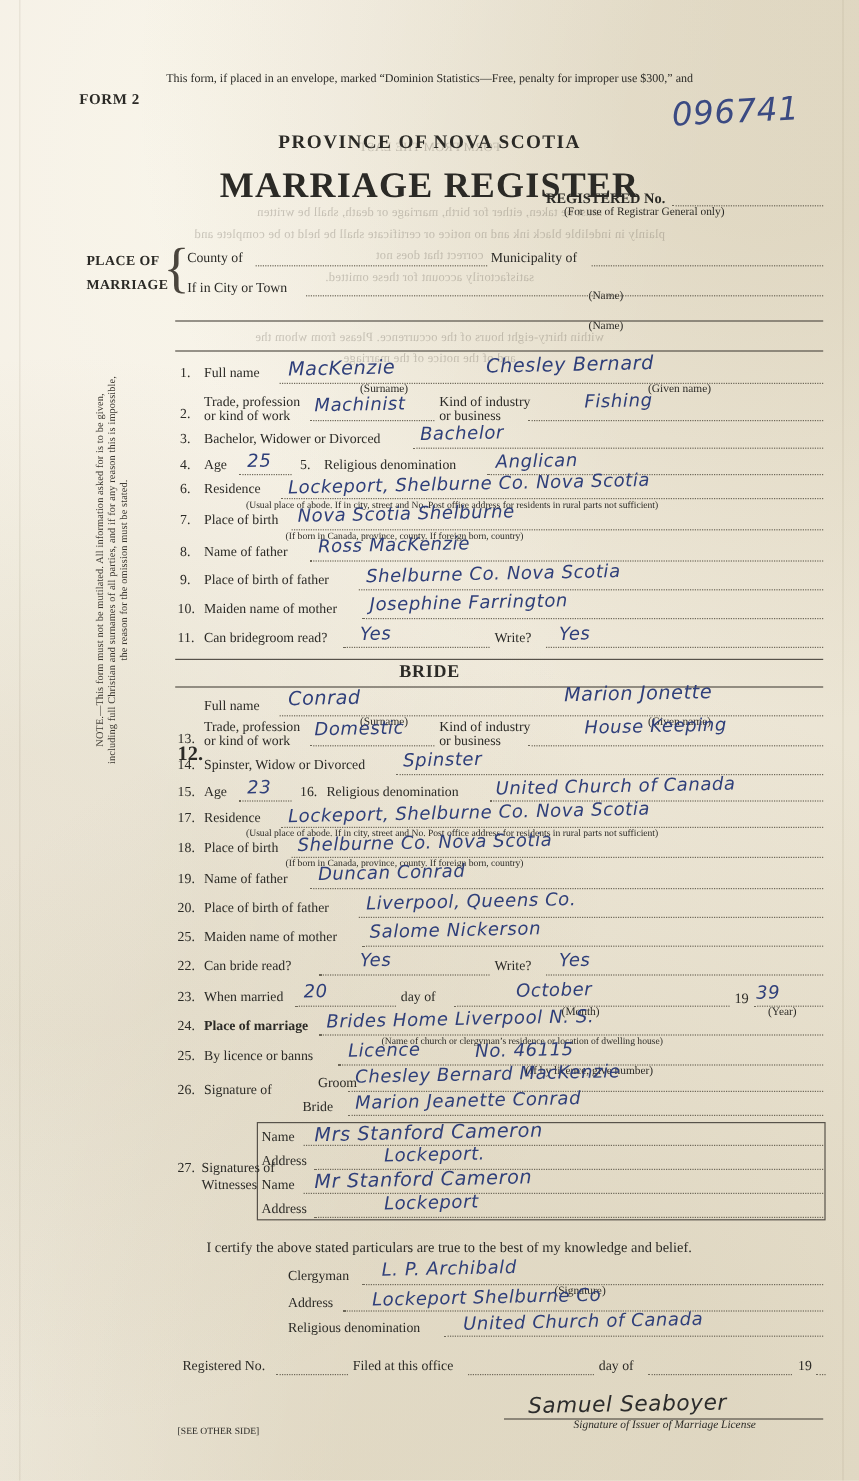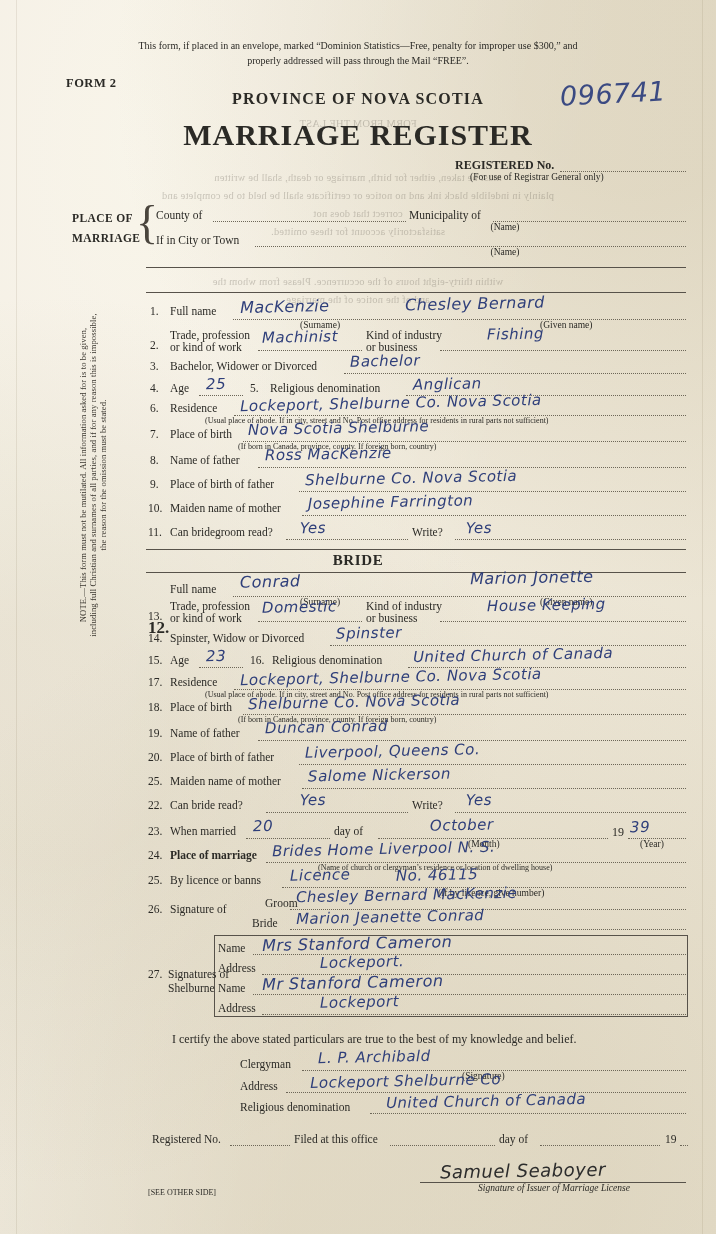--- a/index.html
+++ b/index.html
@@ -32,21 +32,21 @@
   .content{position:absolute;left:0;top:0;width:716px;height:1234px;}
 
   .ghost{
     position:absolute;color:rgba(95,90,78,.30);
     font-size:10.5px;letter-spacing:.2px;text-align:center;width:100%;
     transform:scaleX(-1);
     pointer-events:none;
   }
 
   .txt{position:absolute;white-space:nowrap;}
-  .c{position:absolute;text-align:center;width:100%;}
+  .c{position:absolute;text-align:center;width:100%;margin-top:20px;}
   .small{font-size:9.5px;}
   .tiny{font-size:8px;}
   .bold{font-weight:bold;}
 
   
   .dots{
     position:absolute;border-bottom:1px dotted #6d6758;height:0;
   }
   .solid{
     position:absolute;border-bottom:1px solid #57524a;height:0;
@@ -96,21 +96,20 @@
     <div class="ghost" style="top:172px;">must be taken, either for birth, marriage or death, shall be written</div>
     <div class="ghost" style="top:190px;">plainly in indelible black ink and no notice or certificate shall be held to be complete and</div>
     <div class="ghost" style="top:208px;">correct that does not</div>
     <div class="ghost" style="top:226px;">satisfactorily account for these omitted.</div>
     <div class="ghost" style="top:276px;">within thirty-eight hours of the occurrence. Please from whom the</div>
     <div class="ghost" style="top:294px;">and of the notice of the marriage</div>
 
     <div class="txt bold" style="left:66px;top:76px;font-size:12.5px;letter-spacing:.5px;">FORM 2</div>
 
     <div class="c" style="top:40px;font-size:10px;">This form, if placed in an envelope, marked “Dominion Statistics—Free, penalty for improper use $300,” and</div>
-    <div class="c" style="top:55px;font-size:10px;">properly addressed will pass through the Mail “FREE”.</div>
 
     <div class="c bold" style="top:90px;font-size:16px;letter-spacing:1.2px;">PROVINCE OF NOVA SCOTIA</div>
     <div class="c bold" style="top:118px;font-size:30px;letter-spacing:1px;">MARRIAGE REGISTER</div>
 
     <div class="hw" style="left:560px;top:78px;font-size:27px;color:#3b4a82;transform:rotate(-3deg);">096741</div>
 
     <div class="txt bold" style="left:455px;top:158px;font-size:12px;">REGISTERED No.</div>
     <div class="dots" style="left:560px;top:171px;width:126px;"></div>
     <div class="txt small" style="left:470px;top:172px;">(For use of Registrar General only)</div>
 
@@ -302,21 +301,21 @@
     <div class="txt" style="left:265px;top:897px;font-size:11.5px;">Groom</div>
     <div class="dots" style="left:290px;top:909px;width:396px;"></div>
     <div class="hw" style="left:296px;top:886px;font-size:15px;">Chesley Bernard MacKenzie</div>
     <div class="txt" style="left:252px;top:917px;font-size:11.5px;">Bride</div>
     <div class="dots" style="left:290px;top:929px;width:396px;"></div>
     <div class="hw" style="left:296px;top:908px;font-size:15px;">Marion Jeanette Conrad</div>
 
     <div class="boxline" style="left:214px;top:935px;width:472px;height:80px;border-color:#57524a;"></div>
     <div class="txt" style="left:148px;top:968px;font-size:11.5px;">27.</div>
     <div class="txt" style="left:168px;top:968px;font-size:11.5px;">Signatures of</div>
-    <div class="txt" style="left:168px;top:982px;font-size:11.5px;">Shelburne</div>
+    <div class="txt" style="left:168px;top:982px;font-size:11.5px;">Witnesses</div>
 
     <div class="txt" style="left:218px;top:942px;font-size:11.5px;">Name</div>
     <div class="dots" style="left:253px;top:954px;width:433px;"></div>
     <div class="hw" style="left:262px;top:934px;font-size:16px;">Mrs Stanford Cameron</div>
     <div class="txt" style="left:218px;top:962px;font-size:11.5px;">Address</div>
     <div class="dots" style="left:262px;top:974px;width:424px;"></div>
     <div class="hw" style="left:320px;top:953px;font-size:15px;">Lockeport.</div>
 
     <div class="txt" style="left:218px;top:982px;font-size:11.5px;">Name</div>
     <div class="dots" style="left:253px;top:994px;width:433px;"></div>

